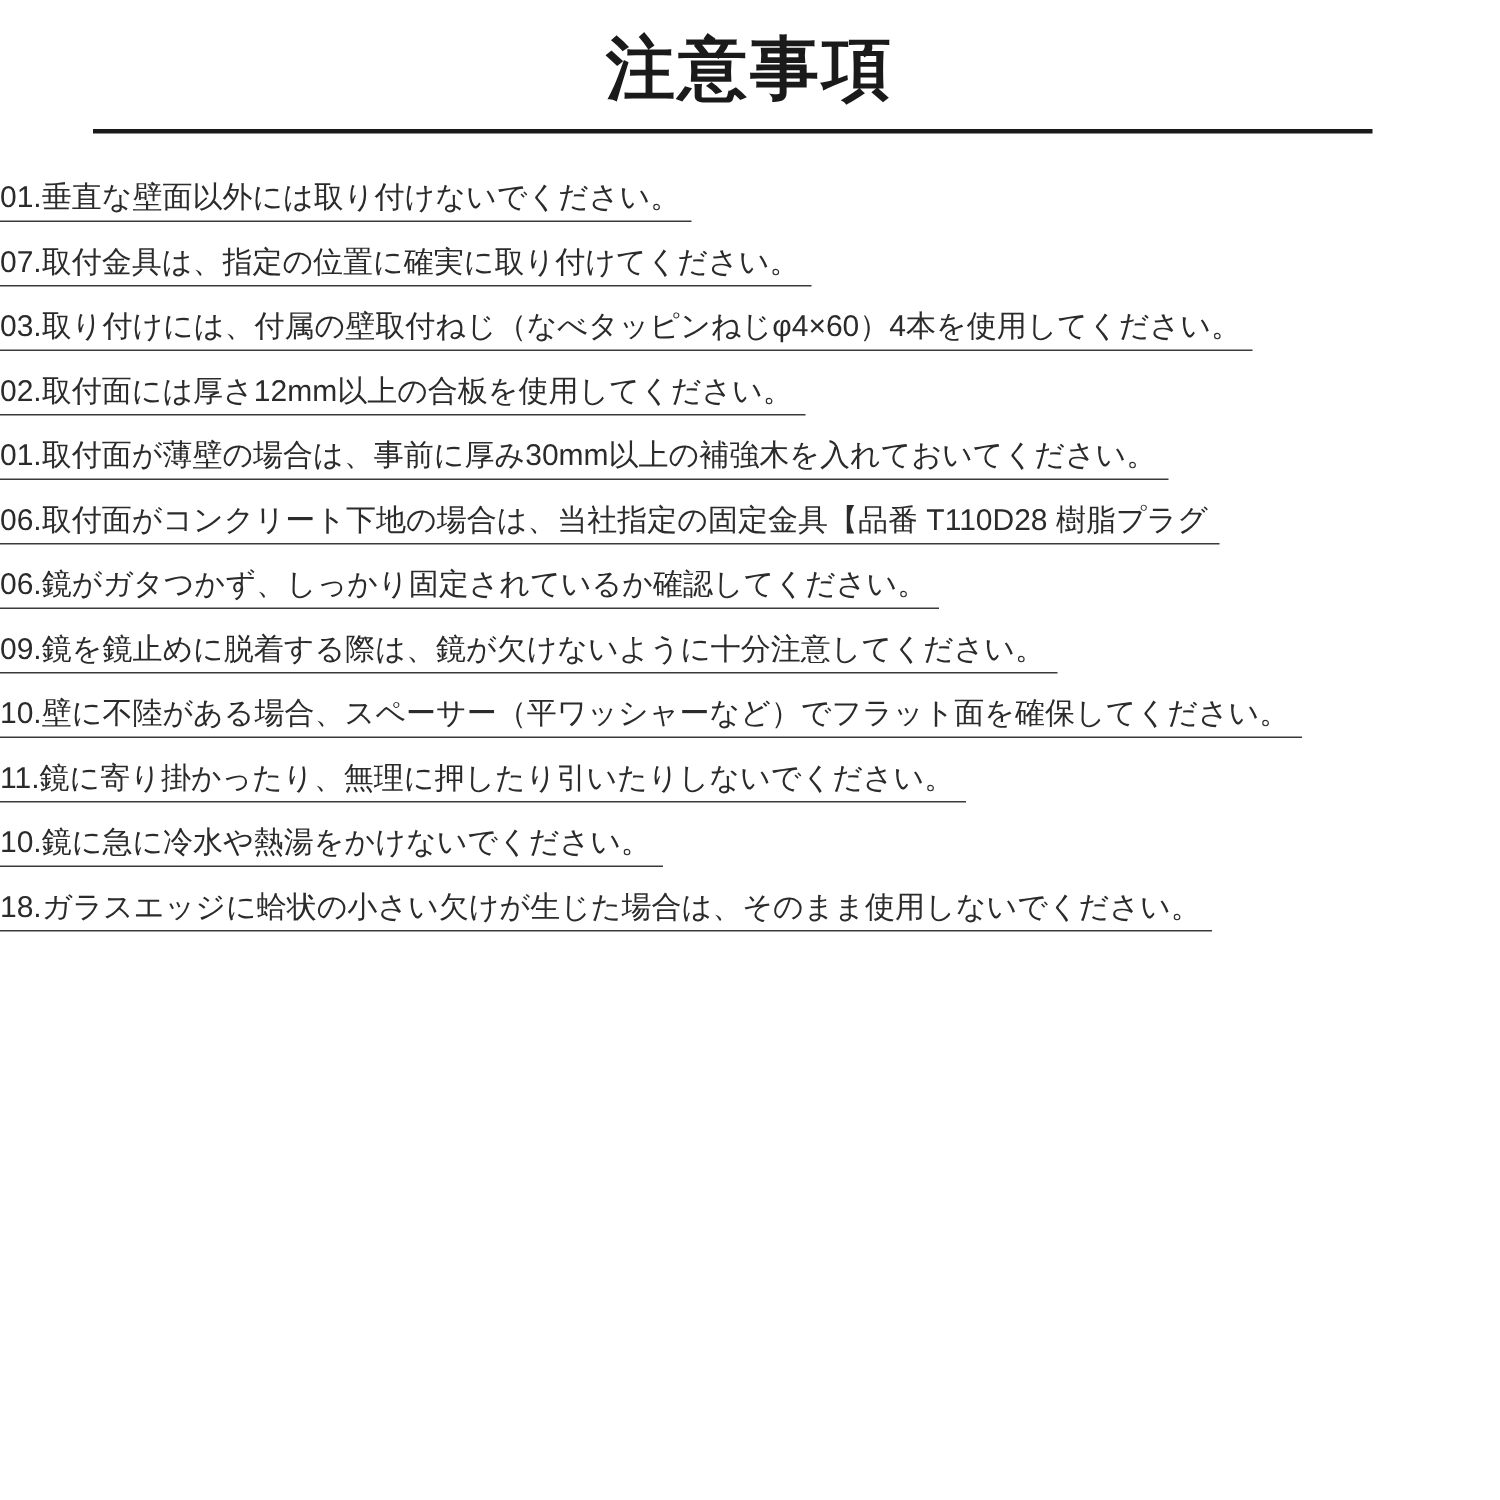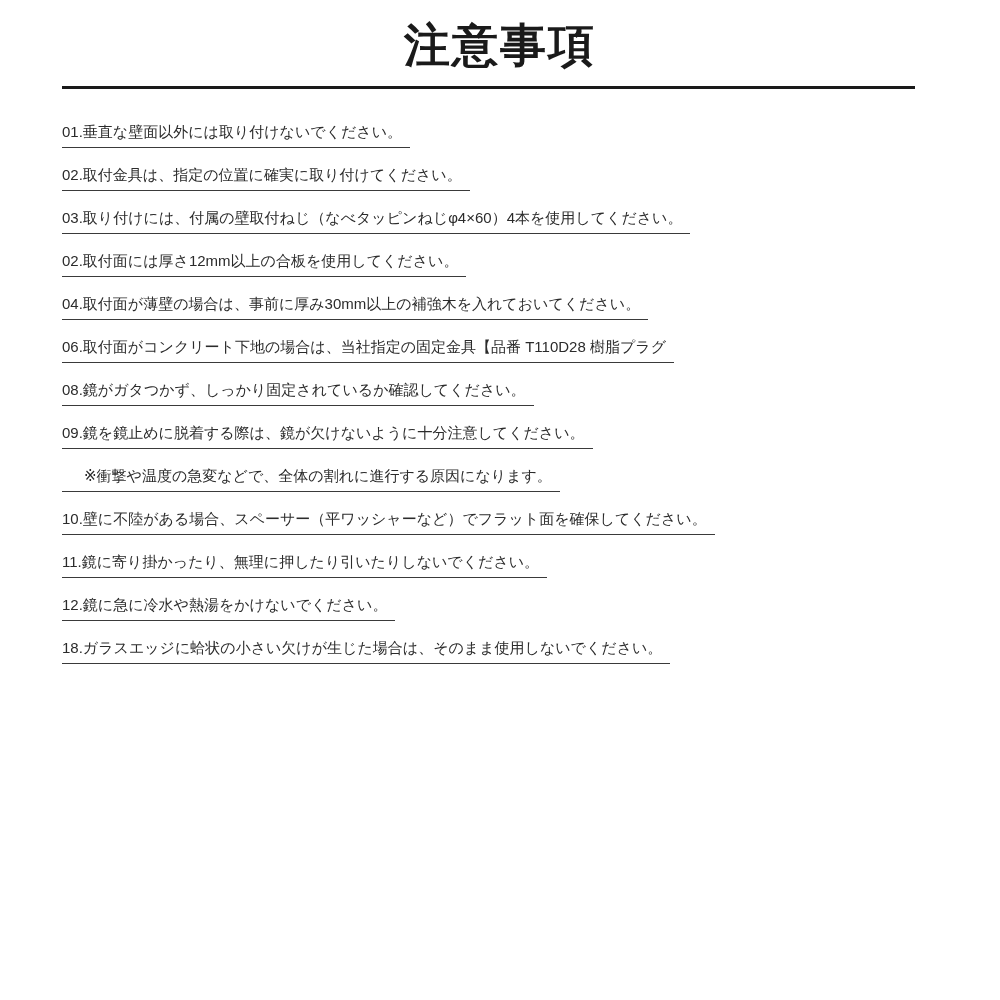--- a/index.html
+++ b/index.html
@@ -33,23 +33,22 @@
     margin-left: 62px;
     width: 853px;
     height: 3px;
     background: #1a1a1a;
     margin-top: 12px;
   }
   .notes {
     margin-top: 31px;
   }
   .note-line {
-    margin-left: 62px;
     height: 43px;
-    font-size: 15px;
+    font-size: 20px;
     line-height: 24px;
     white-space: pre;
   }
   .note-line > span {
     display: inline-block;
     padding-bottom: 3px;
     padding-right: 8px;
     border-bottom: 1px solid #3a3a3a;
     color: #2b2b2b;
   }
@@ -61,27 +60,26 @@
 <body>
 
 <div class="page">
 
   <div class="title">注意事項</div>
 
   <div class="title-divider"></div>
 
   <div class="notes">
     <div class="note-line"><span>01.垂直な壁面以外には取り付けないでください。</span></div>
-    <div class="note-line"><span>02.取付金具は、指定の位置に確実に取り付けてください。</span></div>
+    <div class="note-line"><span>07.取付金具は、指定の位置に確実に取り付けてください。</span></div>
     <div class="note-line"><span>03.取り付けには、付属の壁取付ねじ（なべタッピンねじφ4×60）4本を使用してください。</span></div>
     <div class="note-line"><span>02.取付面には厚さ12mm以上の合板を使用してください。</span></div>
-    <div class="note-line"><span>04.取付面が薄壁の場合は、事前に厚み30mm以上の補強木を入れておいてください。</span></div>
+    <div class="note-line"><span>01.取付面が薄壁の場合は、事前に厚み30mm以上の補強木を入れておいてください。</span></div>
     <div class="note-line"><span>06.取付面がコンクリート下地の場合は、当社指定の固定金具【品番 T110D28 樹脂プラグ</span></div>
-    <div class="note-line"><span>08.鏡がガタつかず、しっかり固定されているか確認してください。</span></div>
+    <div class="note-line"><span>06.鏡がガタつかず、しっかり固定されているか確認してください。</span></div>
     <div class="note-line"><span>09.鏡を鏡止めに脱着する際は、鏡が欠けないように十分注意してください。</span></div>
-    <div class="note-line indent"><span>※衝撃や温度の急変などで、全体の割れに進行する原因になります。</span></div>
     <div class="note-line"><span>10.壁に不陸がある場合、スペーサー（平ワッシャーなど）でフラット面を確保してください。</span></div>
     <div class="note-line"><span>11.鏡に寄り掛かったり、無理に押したり引いたりしないでください。</span></div>
-    <div class="note-line"><span>12.鏡に急に冷水や熱湯をかけないでください。</span></div>
+    <div class="note-line"><span>10.鏡に急に冷水や熱湯をかけないでください。</span></div>
     <div class="note-line"><span>18.ガラスエッジに蛤状の小さい欠けが生じた場合は、そのまま使用しないでください。</span></div>
   </div>
 
 </div>
 
 </body></html>

